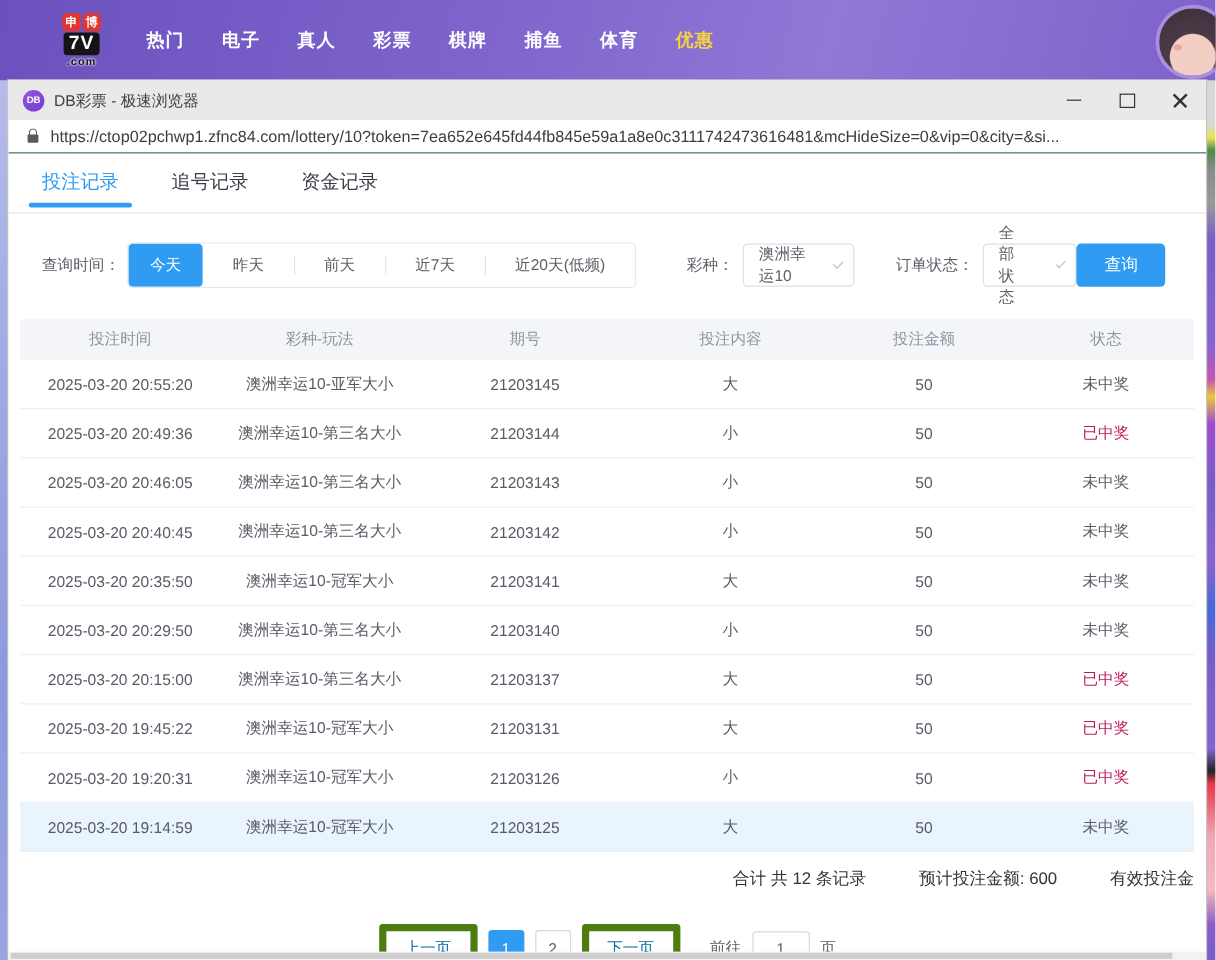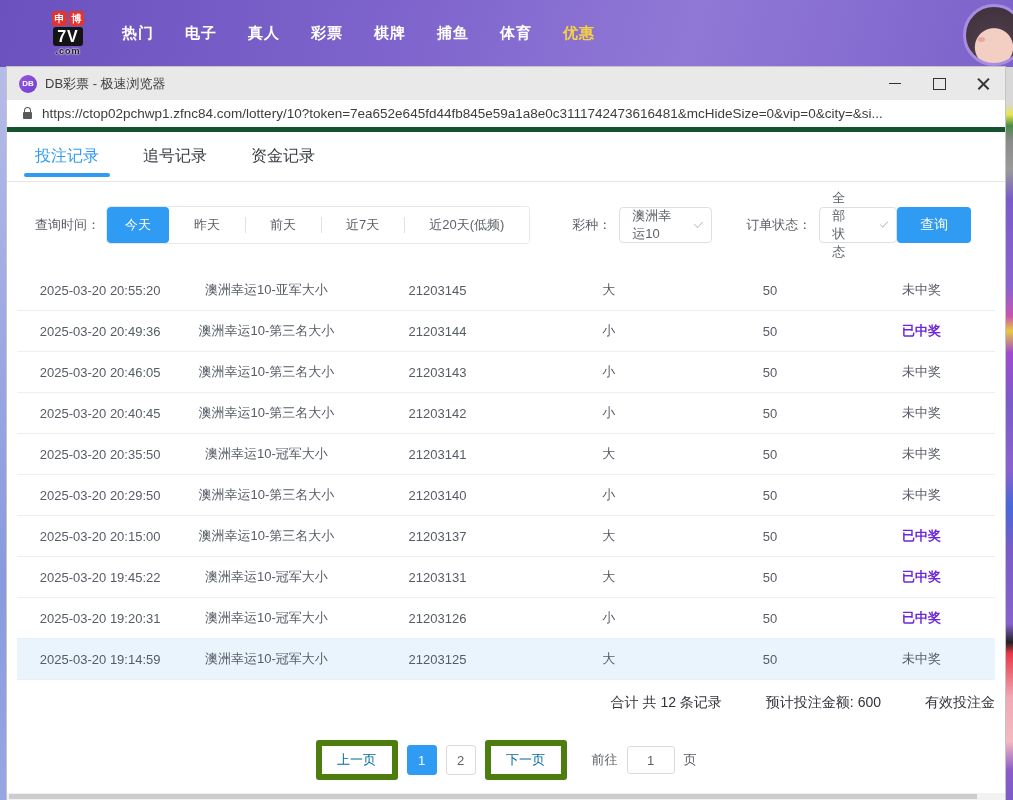--- a/index.html
+++ b/index.html
@@ -54,21 +54,21 @@
     display:flex;align-items:center;justify-content:center;}
   .win-title{font-size:13px;color:#3f3f3f;margin-left:8px;}
   .win-controls{margin-left:auto;display:flex;align-items:center;height:100%;}
   .win-btn{width:44px;height:100%;display:flex;align-items:center;justify-content:center;cursor:pointer;}
   .ico-min{width:12px;height:1.5px;background:#333;}
   .ico-max{width:11px;height:10px;border:1.5px solid #333;}
   .ico-close{position:relative;width:13px;height:13px;}
   .ico-close::before,.ico-close::after{content:"";position:absolute;left:-1px;top:5.5px;width:15px;height:1.5px;background:#333;}
   .ico-close::before{transform:rotate(45deg);}
   .ico-close::after{transform:rotate(-45deg);}
-  .urlbar{height:27px;background:#fff;border-bottom:5px solid #14532d;display:flex;align-items:center;}
+  .urlbar{height:27px;background:#fff;border-bottom:1px solid #14532d;display:flex;align-items:center;}
   .lock{width:9px;height:7px;background:#5a5a5a;border-radius:1px;position:relative;margin-left:16px;margin-top:3px;flex:0 0 auto;}
   .lock::before{content:"";position:absolute;top:-5px;left:1px;width:5px;height:5px;
     border:1.5px solid #5a5a5a;border-bottom:none;border-radius:4px 4px 0 0;}
   .url-text{font-size:13.5px;color:#3d3d3d;margin-left:10px;white-space:nowrap;overflow:hidden;}
   
   .content{position:relative;height:672px;background:#fff;}
   .tabs{padding:11px 0 0 28px;border-bottom:1px solid #e7e7e7;display:flex;}
   .tab{font-size:16px;color:#3a3f47;margin-right:44px;padding:3px 0 14px;position:relative;cursor:pointer;}
   .tab.on{color:#2f9bf2;}
   .tab.on::after{content:"";position:absolute;left:-11px;right:-11px;bottom:4px;height:4px;
@@ -86,21 +86,21 @@
     transform:rotate(45deg) translate(-1px,-1px);margin-left:12px;}
   .ml42{margin-left:42px;}  .ml34{margin-left:34px;}
   .btn-search{width:74px;height:36px;background:#2f9bf2;border:none;border-radius:4px;
     color:#fff;font-size:14px;cursor:pointer;font-family:inherit;}
   
   .tbl{margin:26px 10px 0;}
   .thead,.trow{display:grid;grid-template-columns:17% 17% 18% 17% 16% 15%;align-items:center;text-align:center;}
   .thead{height:34px;background:#f4f5f8;color:#8d93a1;font-size:13px;}
   .trow{height:40px;border-bottom:1px solid #ebeef5;font-size:13px;color:#565b66;}
   .trow.hl-row{background:#e9f4fd;}
-  .td.won{color:#6d28d9;font-weight:bold;}
+  .td.won{color:#be185d;}
   .summary{display:flex;justify-content:flex-end;align-items:center;gap:44px;
     padding:14px 10px 0 0;font-size:14px;color:#30333a;white-space:nowrap;}
   
   .pager{margin-top:28px;display:flex;justify-content:center;align-items:center;gap:9px;}
   .pg-btn{min-width:70px;height:28px;border:6px solid #4d7c0f;border-radius:3px;background:#fff;
     display:flex;align-items:center;justify-content:center;font-size:13px;color:#0369a1;cursor:pointer;}
   .pg-nums{display:flex;gap:9px;}
   .pg-num{width:28px;height:28px;border:1px solid #d9d9d9;border-radius:3px;background:#fff;
     display:flex;align-items:center;justify-content:center;font-size:13px;color:#5c6168;cursor:pointer;}
   .pg-num.on{background:#2f9bf2;border-color:#2f9bf2;color:#fff;}
@@ -182,20 +182,28 @@
       </div>
       <span class="f-label ml34">订单状态：</span>
       <div class="sel" style="width:78px;">
         <span class="sel-text">全部状态</span>
         <span class="chev"></span>
       </div>
       <button class="btn-search">查询</button>
     </div>
 
     <div class="tbl">
+      <div class="thead">
+        <div>投注时间</div>
+        <div>彩种-玩法</div>
+        <div>期号</div>
+        <div>投注内容</div>
+        <div>投注金额</div>
+        <div>状态</div>
+      </div>
       <div>
           <div class="trow">
     <div class="td">2025-03-20 20:55:20</div>
     <div class="td">澳洲幸运10-亚军大小</div>
     <div class="td">21203145</div>
     <div class="td">大</div>
     <div class="td">50</div>
     <div class="td">未中奖</div>
   </div>
           <div class="trow">

